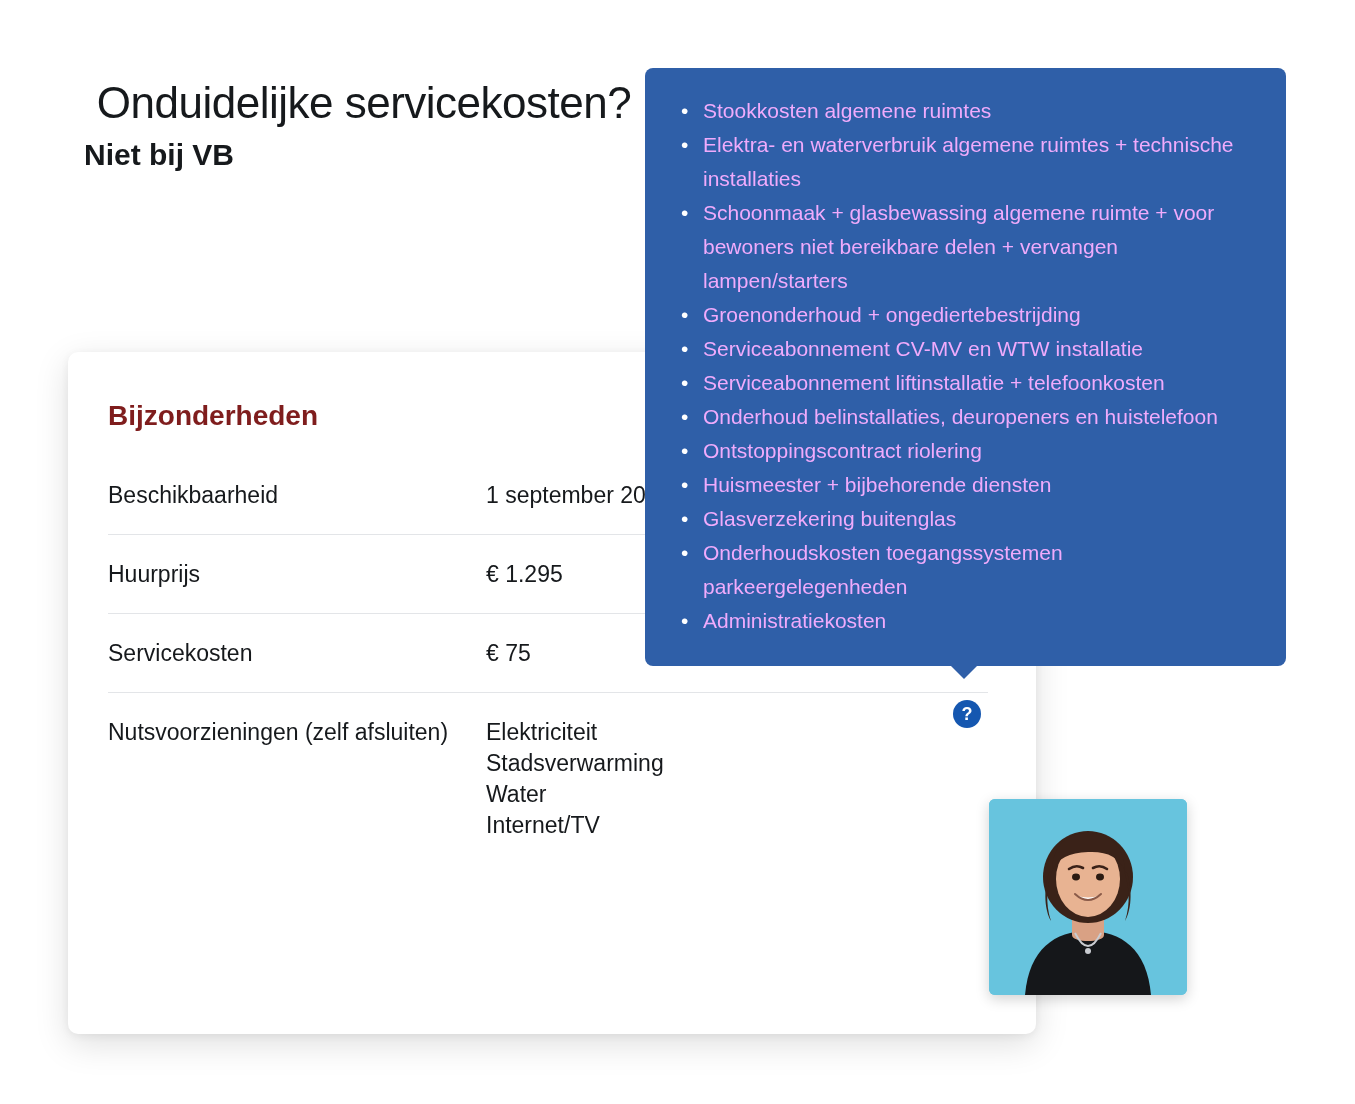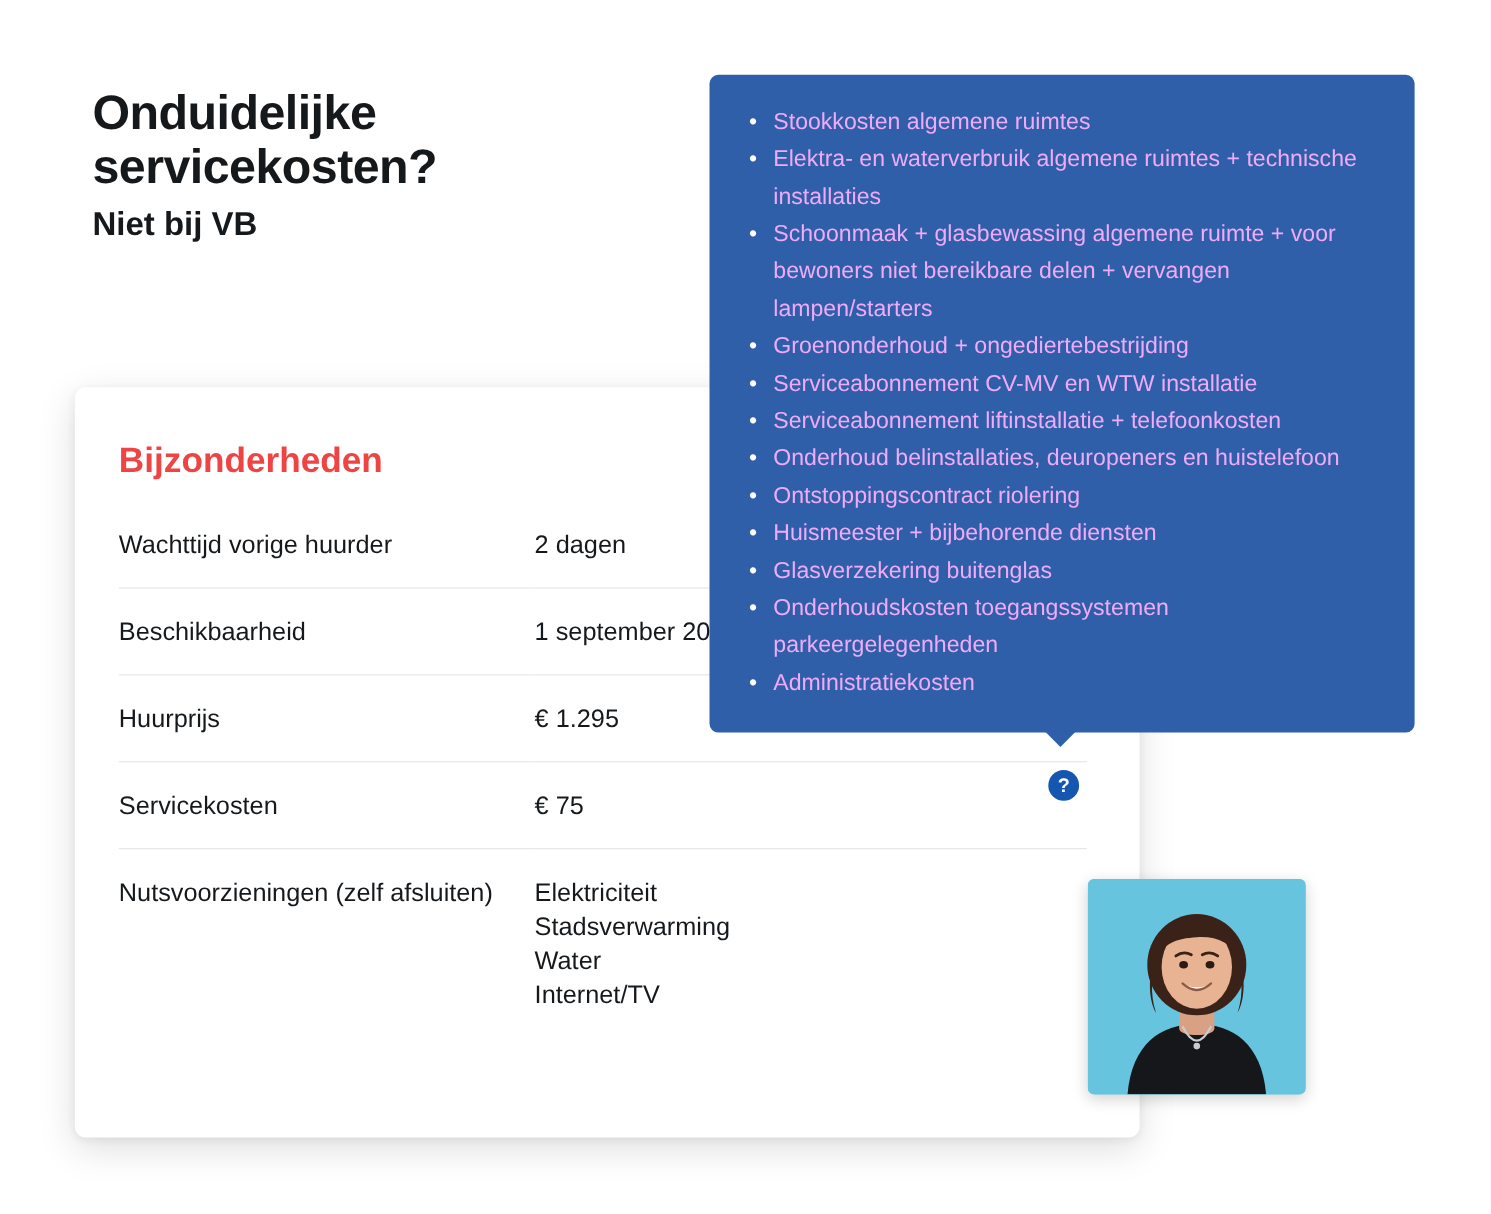--- a/index.html
+++ b/index.html
@@ -19,24 +19,25 @@
   
   .heading-block {
     position: absolute;
     left: 84px;
     top: 78px;
     width: 560px;
   }
   .page-title {
     font-size: 44px;
     line-height: 1.12;
-    font-weight: bold;
+    font-weight: normal;
     color: #16191c;
     margin: 0;
     letter-spacing: -0.5px;
+    text-align: center;
   }
   .page-subtitle {
     font-size: 30px;
     line-height: 1.2;
     color: #16191c;
     margin: 10px 0 0 0;
     font-weight: bold;
   }
 
   
@@ -47,23 +48,23 @@
     width: 968px;
     height: 682px;
     background: #ffffff;
     border-radius: 10px;
     box-shadow: 0 10px 34px rgba(0,0,0,0.13), 0 2px 8px rgba(0,0,0,0.06);
   }
   .card-title {
     position: absolute;
     left: 40px;
     top: 48px;
-    font-size: 32px;
+    font-size: 28px;
     font-weight: bold;
-    color: #ef4444;
+    color: #7f1d1d;
     margin: 0;
   }
 
   .spec-table {
     position: absolute;
     left: 40px;
     top: 104px;
     width: 880px;
     border-collapse: collapse;
   }
@@ -173,26 +174,20 @@
 <div class="heading-block">
   <h1 class="page-title">Onduidelijke servicekosten?</h1>
   <p class="page-subtitle">Niet bij VB</p>
 </div>
 
 <div class="card">
   <h2 class="card-title">Bijzonderheden</h2>
 
   <table class="spec-table">
     <tbody>
-      <tr class="spec-row">
-        <td class="spec-label">Wachttijd vorige huurder</td>
-        <td class="spec-value">
-          <span class="val-line">2 dagen</span>
-        </td>
-      </tr>
       <tr class="spec-row">
         <td class="spec-label">Beschikbaarheid</td>
         <td class="spec-value">
           <span class="val-line">1 september 2022</span>
         </td>
       </tr>
       <tr class="spec-row">
         <td class="spec-label">Huurprijs</td>
         <td class="spec-value">
           <span class="val-line">€ 1.295</span>

